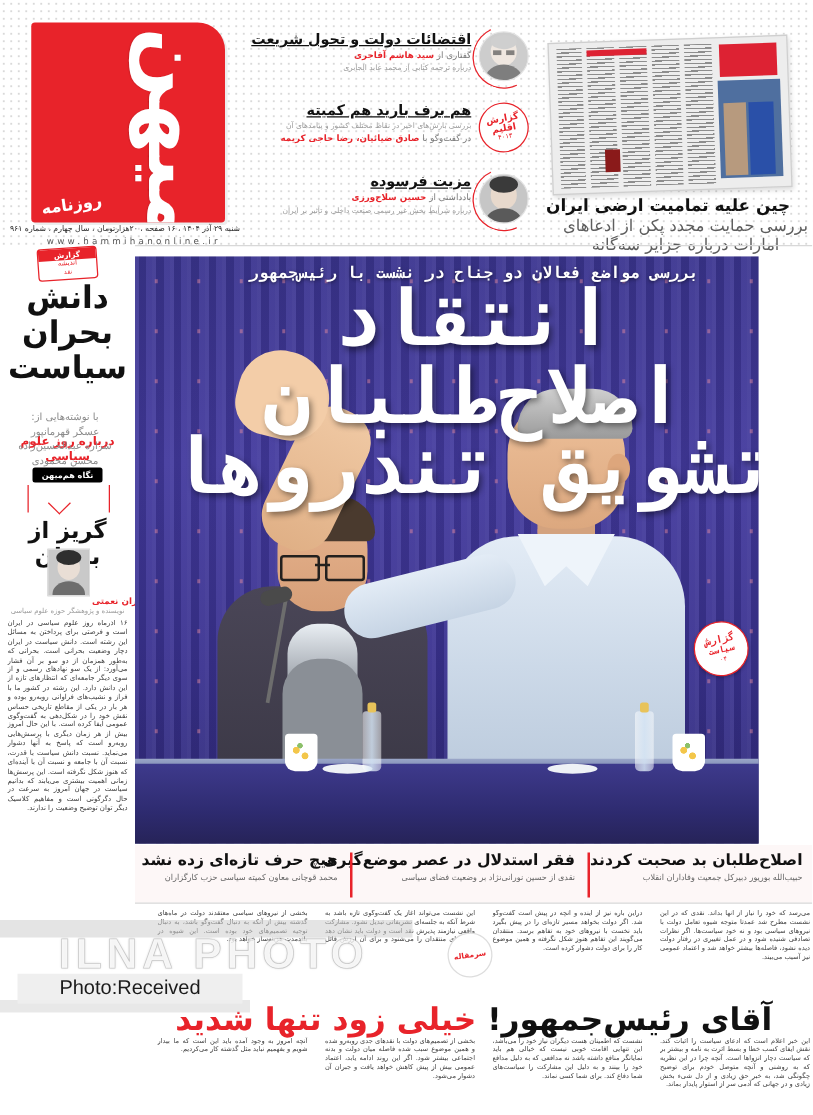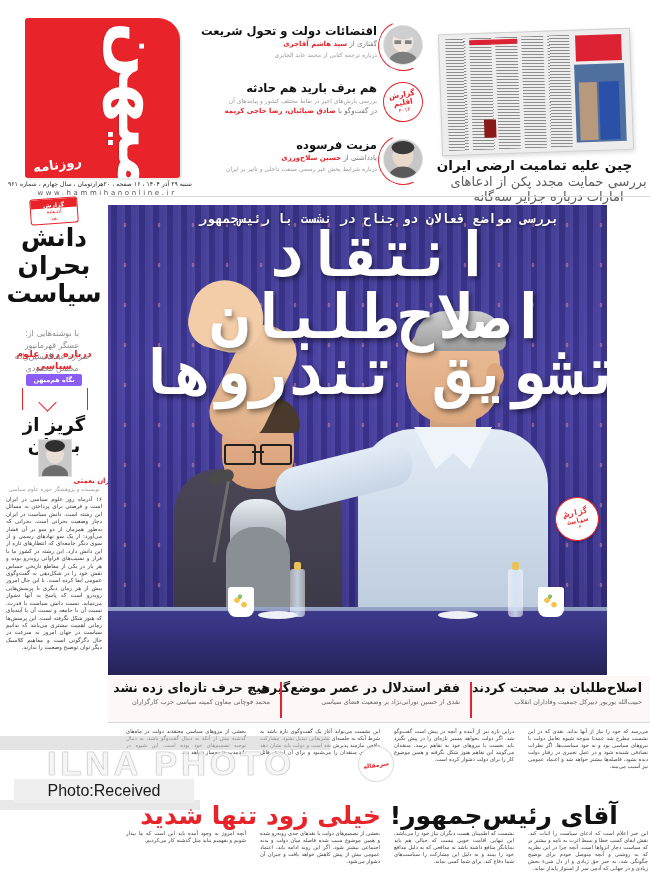--- a/index.html
+++ b/index.html
@@ -57,21 +57,21 @@
     background:#cfcfcf;overflow:hidden;border:1px solid #e2e2e2;
   }
   .thumb-face{position:absolute;left:0;top:0;width:100%;height:100%;}
   .teaser-arc{
     position:absolute;right:-5px;top:-1px;width:48px;height:48px;
     border:1.3px solid #e8232a;border-radius:50%;
     border-top-color:transparent;border-right-color:transparent;
     transform:rotate(20deg);
   }
   .teaser-txt{position:absolute;right:46px;top:2px;left:0;text-align:right;}
-  .teaser-title{font-size:11.5px;font-weight:bold;color:#111;line-height:14px;}
+  .teaser-title{font-size:11.5px;font-weight:bold;color:#111;line-height:14px;text-decoration:underline;}
   .teaser-by{font-size:7px;color:#777;margin-top:2px;line-height:9px;}
   .teaser-by b{color:#e8232a;}
   .teaser-desc{font-size:6px;color:#9a9a9a;margin-top:1.5px;line-height:8px;}
 
   .badge-round{
     position:absolute;right:0px;top:3px;width:38px;height:38px;border-radius:50%;
     background:#fff;border:1.2px solid #e8232a;
     display:flex;flex-direction:column;align-items:center;justify-content:center;
     transform:rotate(-10deg);
   }
@@ -121,21 +121,21 @@
   .side-kicker{
     position:absolute;left:0;top:118px;width:108px;text-align:center;
     font-size:9.5px;font-weight:bold;color:#e8232a;line-height:12px;margin-top:34px;
   }
   .side-authors{
     position:absolute;left:0;top:132px;width:104px;text-align:center;
     font-size:8px;color:#8a8a8a;line-height:11.5px;
   }
   .side-tag{
     position:absolute;left:26px;top:178px;width:56px;height:12px;
-    background:#8b5cf6;color:#fff;font-size:6.5px;font-weight:bold;
+    background:#000000;color:#fff;font-size:6.5px;font-weight:bold;
     display:flex;align-items:center;justify-content:center;border-radius:2px;
   }
   .side-chev{
     position:absolute;left:22px;top:192px;width:64px;height:22px;
     border-left:1.2px solid #e8232a;border-right:1.2px solid #e8232a;
   }
   .side-chev:after{
     content:"";position:absolute;left:18px;top:8px;width:12px;height:12px;
     border-left:1.2px solid #e8232a;border-bottom:1.2px solid #e8232a;
     transform:rotate(-45deg);
@@ -367,21 +367,21 @@
         </div>
       </div>
 
       <div class="teaser">
         <div class="badge-round">
           <span class="b1">گزارش</span>
           <span class="b2">اقلیم</span>
           <span class="b3">۴۰۱۳</span>
         </div>
         <div class="teaser-txt">
-          <div class="teaser-title">هم برف بارید هم حادثه</div>
+          <div class="teaser-title">هم برف بارید هم کمیته</div>
           <div class="teaser-desc">بررسی بارش‌های اخیر در نقاط مختلف کشور و پیامدهای آن</div>
           <div class="teaser-by">
             <span>در گفت‌وگو با</span>
             <b>صادق ضیائیان، رضا حاجی کریمه</b>
           </div>
         </div>
       </div>
 
       <div class="teaser">
         <div class="teaser-arc"></div>

